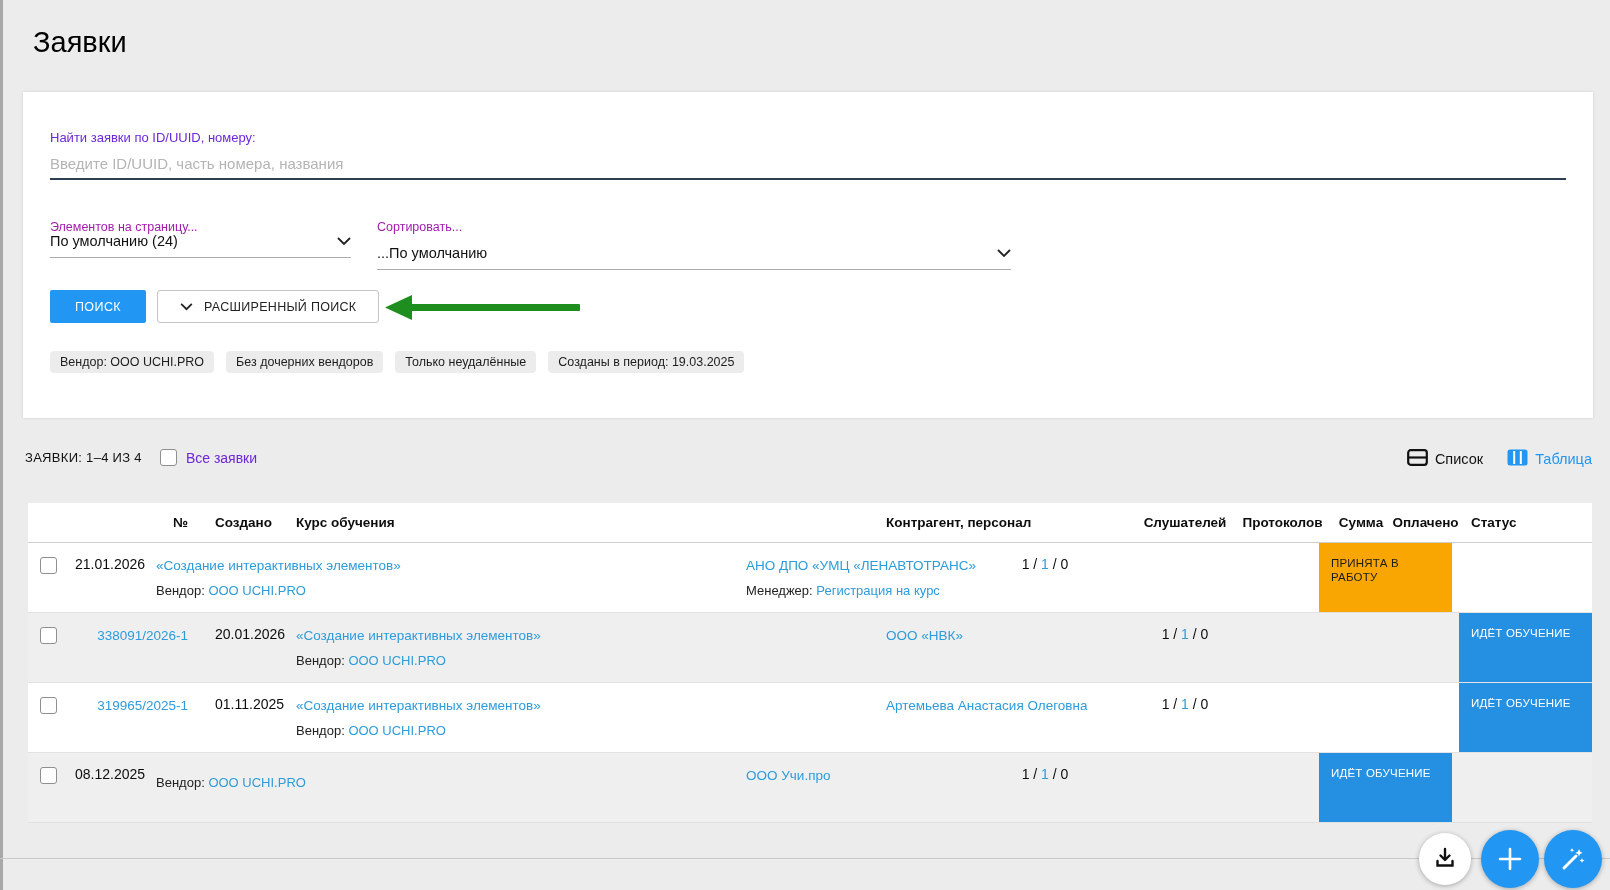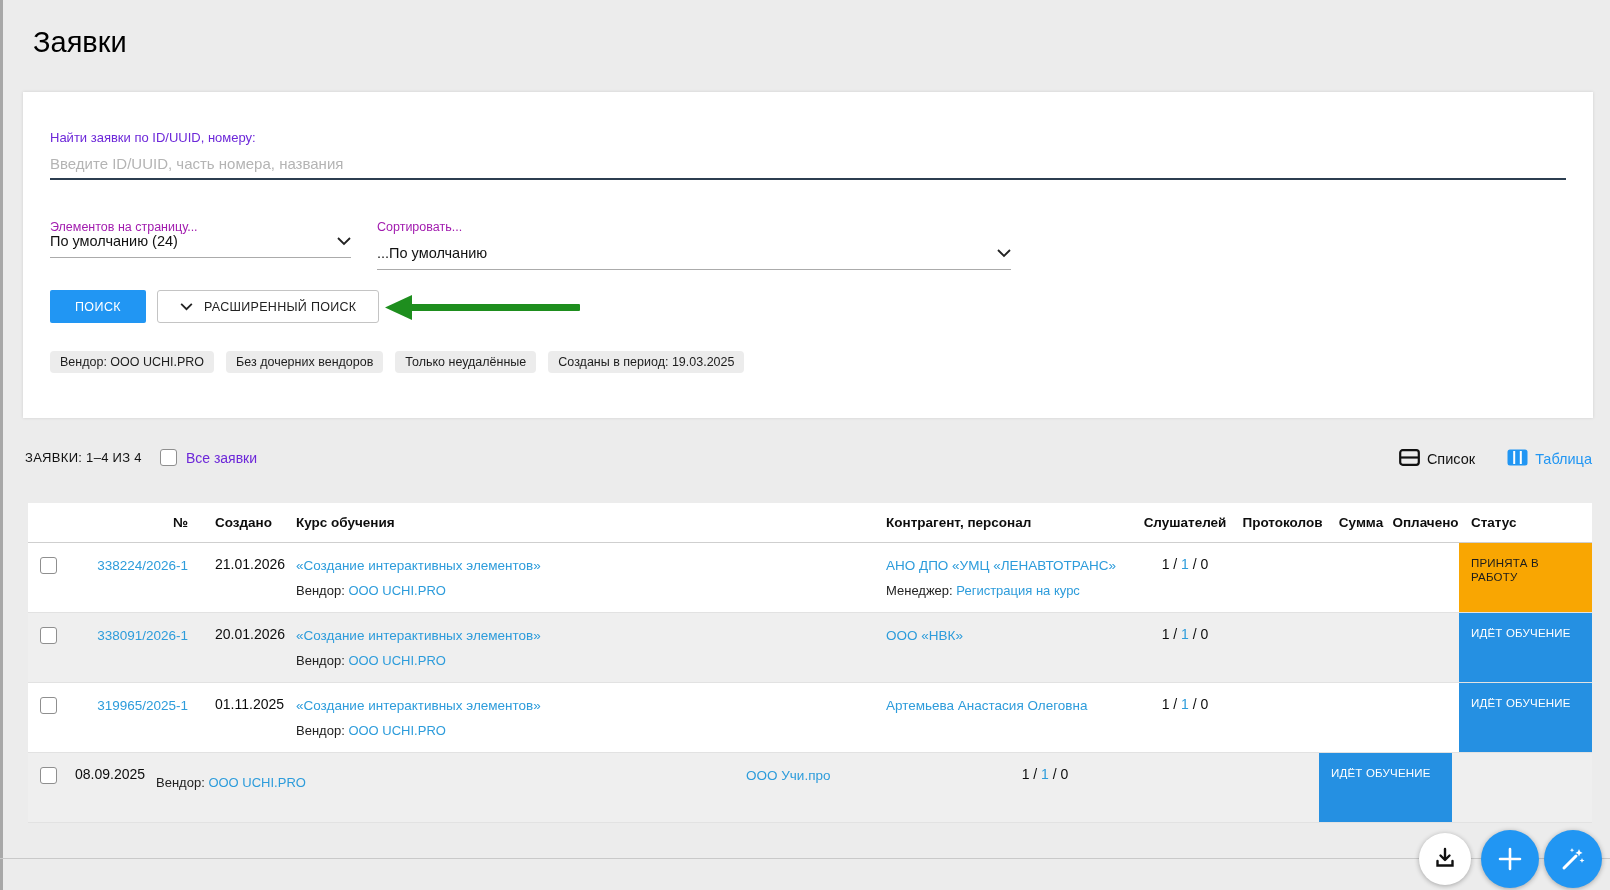--- a/index.html
+++ b/index.html
@@ -54,21 +54,21 @@
   }
 
   
   .list-info { position:absolute; left:25px; top:449px; display:flex; align-items:center; }
   .list-count { font-size:13px; color:#121212; letter-spacing:.3px; }
   .cb {
     appearance:none; -webkit-appearance:none; width:17px; height:17px; background:#fff;
     border:1px solid #8f8f8f; border-radius:3px; cursor:pointer; margin:0;
   }
   .select-all-label { font-size:14px; margin-left:9px; color:#6d28d9; }
-  .view-toggles { position:absolute; top:449px; right:18px; display:flex; align-items:center; gap:32px; }
+  .view-toggles { position:absolute; top:449px; right:18px; display:flex; align-items:center; gap:24px; }
   .toggle { display:flex; align-items:center; gap:7px; cursor:pointer; font-size:14.5px; }
   .toggle.dark { color:#111; }
   .toggle.active { color:#2196F3; }
 
   
   .table { position:absolute; left:28px; top:503px; width:1564px; background:#fff; }
   .thead { display:flex; height:40px; align-items:center; border-bottom:1px solid #CFCFCF;
            font-size:13.5px; font-weight:bold; color:#0e0e0e; }
   .trow { display:flex; height:70px; border-bottom:1px solid #E2E2E2; }
   .trow.alt { background:#EFEFEF; }
@@ -199,21 +199,20 @@
     <div class="c c-contr">Контрагент, персонал</div>
     <div class="c c-list" style="font-size:13.5px;">Слушателей</div>
     <div class="c c-prot">Протоколов</div>
     <div class="c c-sum">Сумма</div>
     <div class="c c-paid">Оплачено</div>
     <div class="c c-stat">Статус</div>
   </div>
 
   <div class="trow">
     <div class="c c-check"><input type="checkbox" class="cb" style=""></div>
-    <div class="c c-num"><a class="lnk">338224/2026-1</a></div>
     <div class="c c-date">21.01.2026</div>
     <div class="c c-course">
       <a class="lnk">«Создание интерактивных элементов»</a>
       <div class="line2"><span>Вендор:</span>
         <a class="lnk" style="font-size:13px;">ООО UCHI.PRO</a></div>
     </div>
     <div class="c c-contr">
       <a class="lnk">АНО ДПО «УМЦ «ЛЕНАВТОТРАНС»</a>
       <div class="line2"><span>Менеджер:</span>
         <a class="lnk" style="font-size:13px;">Регистрация на курс</a></div>
@@ -278,21 +277,21 @@
     <div class="c c-prot"></div>
       <div class="c c-sum"></div>
       <div class="c c-paid"></div>
     <div class="c c-stat">
         <div class="status-cell" style="background-color: rgb(37, 144, 226); color: rgb(255, 255, 255);">ИДЁТ ОБУЧЕНИЕ</div>
       </div>
   </div>
 
   <div class="trow alt">
     <div class="c c-check"><input type="checkbox" class="cb" style=""></div>
-    <div class="c c-date">08.09.2025</div>
+    <div class="c c-date">08.12.2025</div>
     <div class="c c-course">
       <div class="line2"><span>Вендор:</span>
         <a class="lnk" style="font-size:13px;">ООО UCHI.PRO</a></div>
     </div>
     <div class="c c-contr"><a class="lnk">ООО Учи.про</a></div>
     <div class="c c-list">
       <span>1</span>
       <span>/</span>
       <a class="lnk" style="font-size:14px;">1</a>
       <span>/</span>

